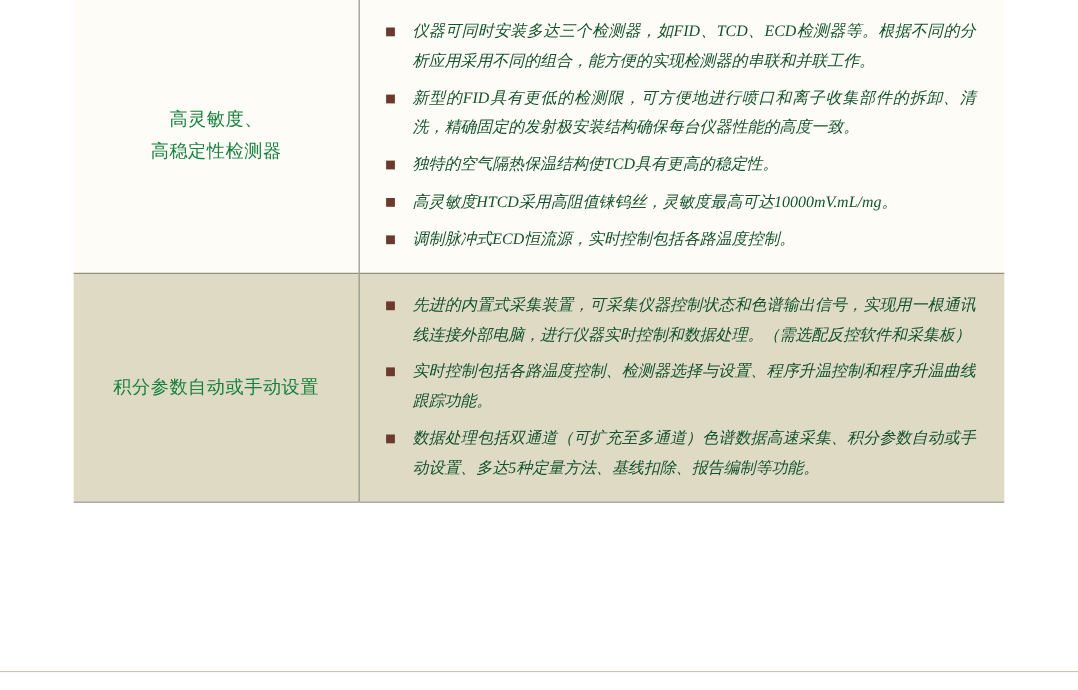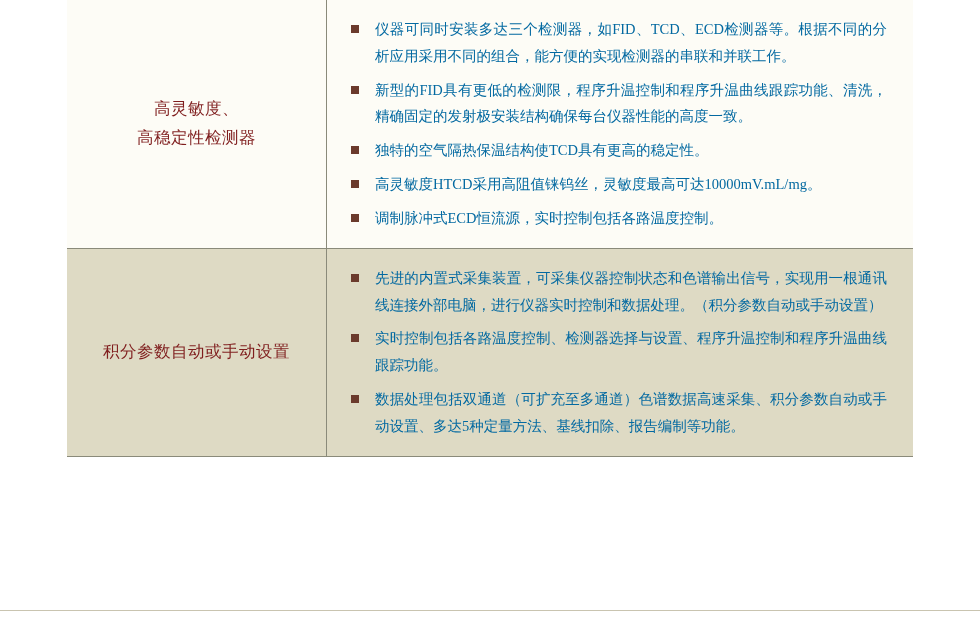--- a/index.html
+++ b/index.html
@@ -38,44 +38,45 @@
     padding: 0;
     border: 0;
   }
   td.label-cell {
     width: 235px;
     text-align: center;
     border-right: 1px solid #8a8a7a;
     padding: 10px 12px;
   }
   .label-text {
-    color: #7f1d1d;
+    color: #15803d;
     font-size: 16.5px;
     line-height: 1.75;
     letter-spacing: 0.5px;
     font-family: "Liberation Serif", "DejaVu Serif", serif;
     white-space: pre-line;
   }
   td.content-cell {
     padding: 16px 26px 16px 24px;
   }
   ul.bullets {
     list-style: none;
     margin: 0;
     padding: 0;
   }
   ul.bullets li {
     position: relative;
     padding-left: 24px;
     margin: 0 0 7px 0;
-    color: #0369a1;
+    color: #14532d;
     font-size: 14.5px;
     line-height: 1.85;
     font-family: "Liberation Serif", "DejaVu Serif", serif;
     text-align: justify;
+    font-style: italic;
   }
   ul.bullets li:last-child {
     margin-bottom: 0;
   }
   ul.bullets li .bullet-mark {
     position: absolute;
     left: 0;
     top: 9px;
     width: 8px;
     height: 8px;
@@ -107,21 +108,21 @@
 高稳定性检测器</div>
       </td>
       <td class="content-cell">
         <ul class="bullets">
           <li>
             <span class="bullet-mark"></span>
             <span>仪器可同时安装多达三个检测器，如FID、TCD、ECD检测器等。根据不同的分析应用采用不同的组合，能方便的实现检测器的串联和并联工作。</span>
           </li>
           <li>
             <span class="bullet-mark"></span>
-            <span>新型的FID具有更低的检测限，程序升温控制和程序升温曲线跟踪功能、清洗，精确固定的发射极安装结构确保每台仪器性能的高度一致。</span>
+            <span>新型的FID具有更低的检测限，可方便地进行喷口和离子收集部件的拆卸、清洗，精确固定的发射极安装结构确保每台仪器性能的高度一致。</span>
           </li>
           <li>
             <span class="bullet-mark"></span>
             <span>独特的空气隔热保温结构使TCD具有更高的稳定性。</span>
           </li>
           <li>
             <span class="bullet-mark"></span>
             <span>高灵敏度HTCD采用高阻值铼钨丝，灵敏度最高可达10000mV.mL/mg。</span>
           </li>
           <li>
@@ -132,21 +133,21 @@
       </td>
     </tr>
     <tr class="row-dark row-sep-bottom">
       <td class="label-cell">
         <div class="label-text">积分参数自动或手动设置</div>
       </td>
       <td class="content-cell">
         <ul class="bullets">
           <li>
             <span class="bullet-mark"></span>
-            <span>先进的内置式采集装置，可采集仪器控制状态和色谱输出信号，实现用一根通讯线连接外部电脑，进行仪器实时控制和数据处理。（积分参数自动或手动设置）</span>
+            <span>先进的内置式采集装置，可采集仪器控制状态和色谱输出信号，实现用一根通讯线连接外部电脑，进行仪器实时控制和数据处理。（需选配反控软件和采集板）</span>
           </li>
           <li>
             <span class="bullet-mark"></span>
             <span>实时控制包括各路温度控制、检测器选择与设置、程序升温控制和程序升温曲线跟踪功能。</span>
           </li>
           <li>
             <span class="bullet-mark"></span>
             <span>数据处理包括双通道（可扩充至多通道）色谱数据高速采集、积分参数自动或手动设置、多达5种定量方法、基线扣除、报告编制等功能。</span>
           </li>
         </ul>

